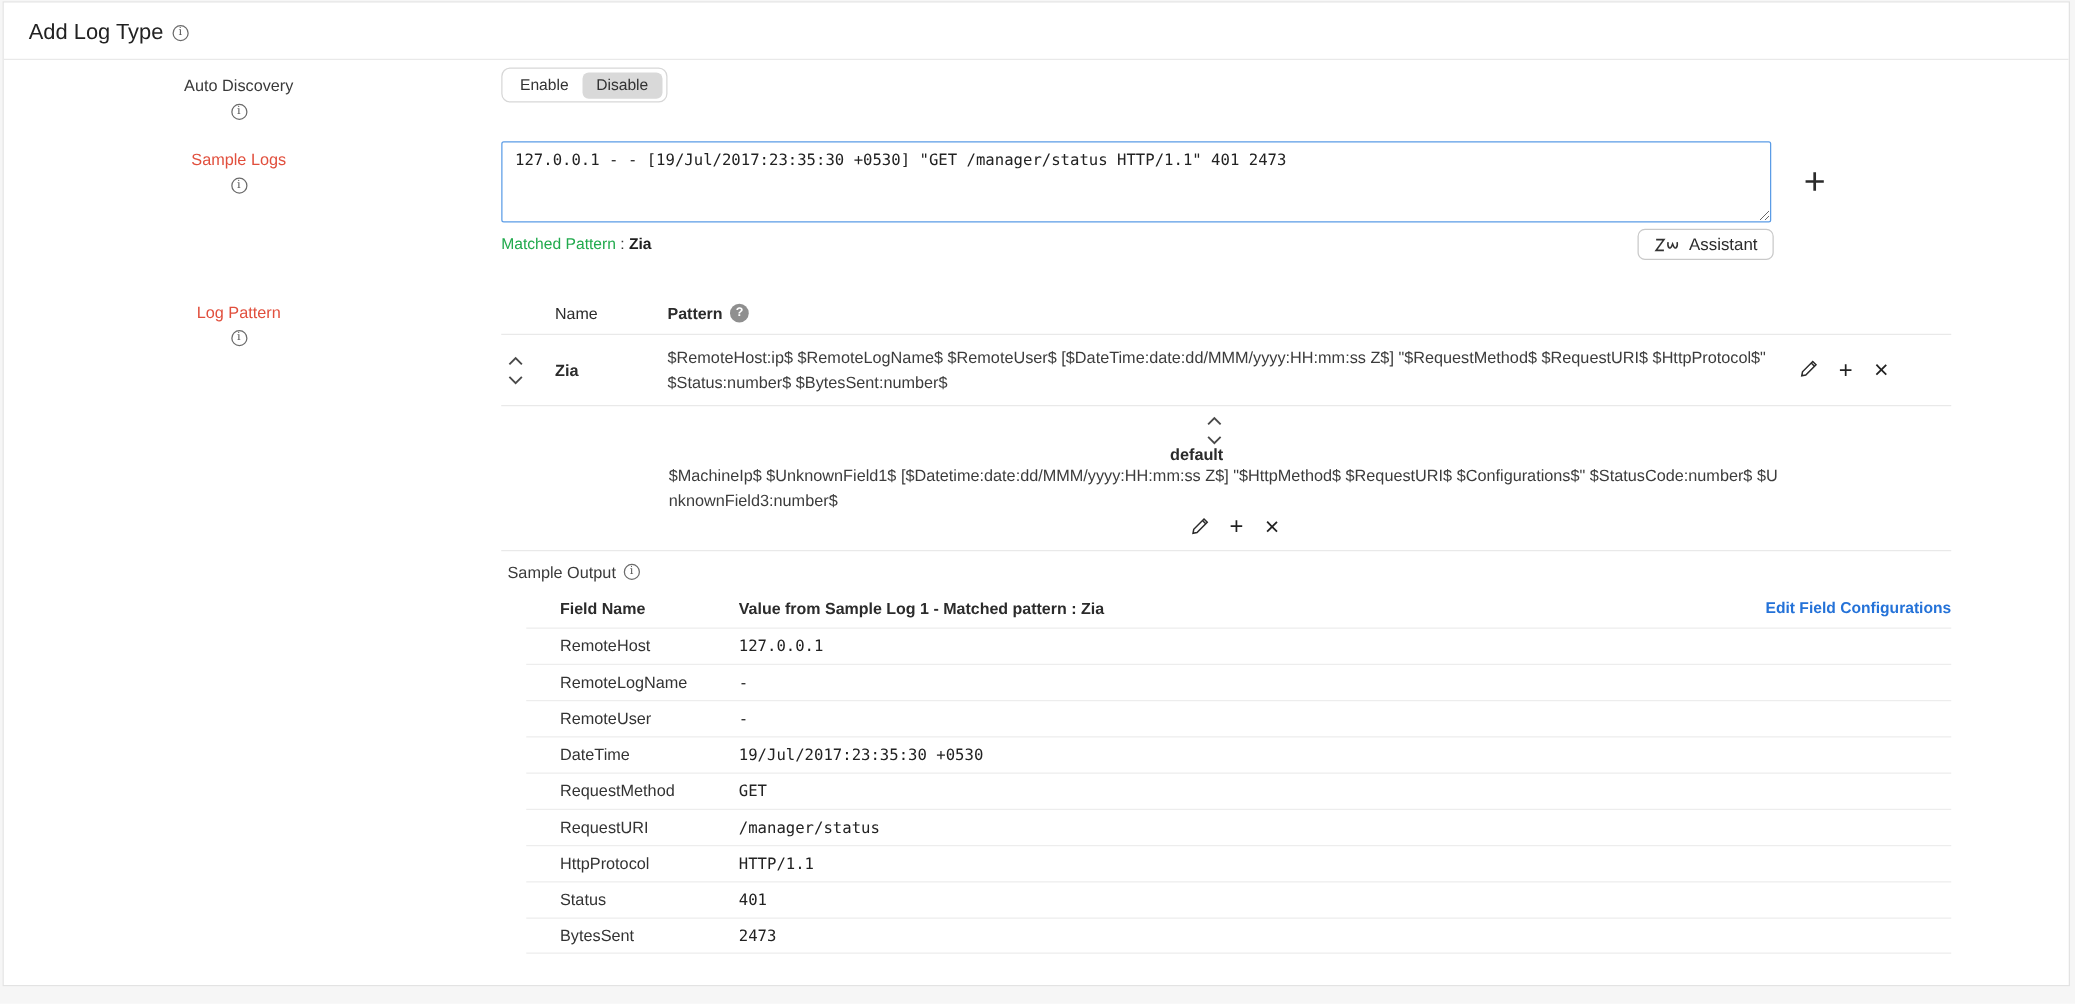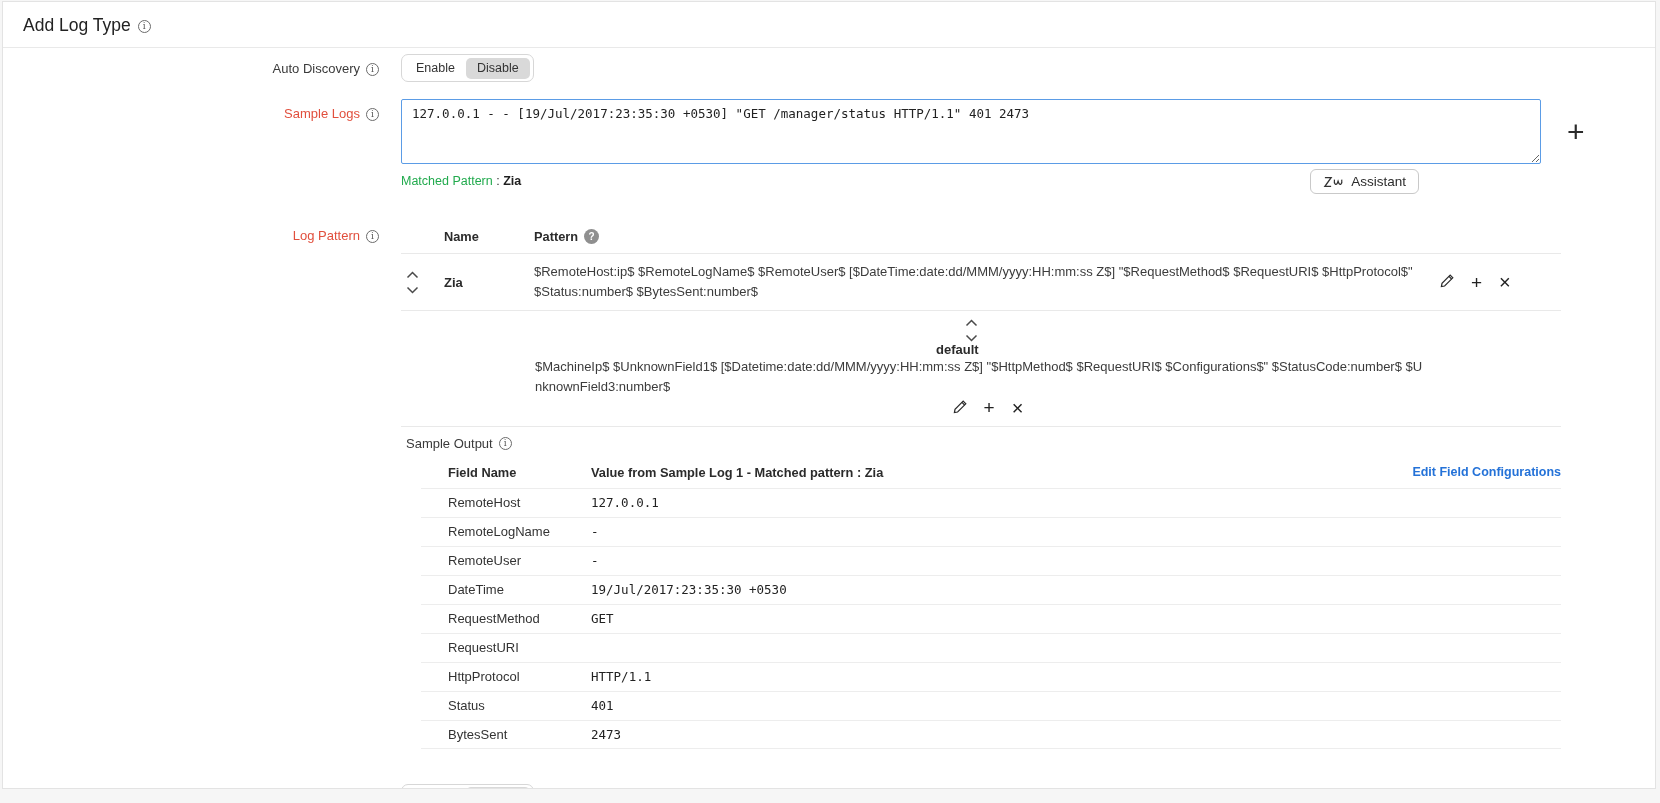--- a/index.html
+++ b/index.html
@@ -23,56 +23,56 @@
   .hdr .title{font-size:17.5px;color:#222;display:inline-flex;align-items:center;gap:7px;}
   .info{
     display:inline-flex;align-items:center;justify-content:center;
     width:13px;height:13px;border:1px solid #6b6b6b;border-radius:50%;
     font-family:"DejaVu Serif",serif;font-size:9px;line-height:1;color:#555;
     font-weight:400;flex:0 0 auto;margin-top:1px;
   }
   .frow{display:flex;align-items:flex-start;}
   .flabel{
     width:376px;text-align:right;padding-top:7px;color:#3a3a3a;
-    display:flex;justify-content:flex-end;align-items:center;gap:6px;font-size:13px;
+    display:flex;justify-content:flex-end;align-items:center;gap:6px;font-size:13px;flex-direction:column;
   }
   .flabel.red{color:var(--label-red);}
   .fcontrol{margin-left:22px;flex:1;}
   
   .toggle{
     display:inline-flex;align-items:center;border:1px solid #d7d7d7;border-radius:7px;
     padding:3px;background:#fff;height:28px;
   }
   .toggle .opt{
     padding:3px 11px;font-size:12.5px;color:#333;border-radius:5px;cursor:pointer;line-height:1.2;
   }
   .toggle .opt.sel{background:var(--toggle-bg);}
   
   .slog-line{display:flex;align-items:center;}
   textarea.slog{
-    width:1140px;height:65px;border:1px solid var(--border-blue);border-radius:2px;
+    width:1016px;height:65px;border:1px solid var(--border-blue);border-radius:2px;
     padding:5px 10px;font-family:"DejaVu Sans Mono","Liberation Mono",monospace;
     font-size:12.5px;color:#222;resize:both;outline:none;line-height:1.5;background:#fff;
   }
   .plus-big{margin-left:26px;font-size:30px;font-weight:300;color:#2b2b2b;cursor:pointer;line-height:1;}
   .under-slog{width:1018px;display:flex;justify-content:space-between;align-items:flex-start;margin-top:5px;}
   .matched{padding-top:5px;font-size:12.5px;}
   .matched .g{color:var(--green);}
   .matched .sep{color:#333;}
   .matched .b{color:#1f1f1f;font-weight:700;}
   .assist-btn{
     display:inline-flex;align-items:center;gap:7px;border:1px solid #c9c9c9;border-radius:6px;
     background:#fff;padding:4px 12px;font-size:13.5px;color:#2b2b2b;cursor:pointer;
     font-family:inherit;
     margin-left:24px;
   }
   
   .ptable{width:1160px;}
   .phead{display:flex;padding:5px 0 9px;}
-  .phead .c-name{margin-left:43px;width:90px;font-weight:700;font-size:12.8px;color:#2b2b2b;}
+  .phead .c-name{margin-left:43px;width:90px;font-weight:400;font-size:12.8px;color:#2b2b2b;}
   .phead .c-pat{display:flex;align-items:center;gap:6px;font-weight:700;font-size:12.8px;color:#2b2b2b;}
   .qbadge{
     width:15px;height:15px;border-radius:50%;background:#8f8f8f;color:#fff;
     display:inline-flex;align-items:center;justify-content:center;font-size:10px;font-weight:700;cursor:pointer;
   }
   .prow{display:flex;border-top:1px solid var(--line);padding:8px 0;}
   .prow:last-of-type{border-bottom:1px solid var(--line);flex-direction:column;}
   .c-chev{width:43px;display:flex;flex-direction:column;align-items:flex-start;justify-content:center;gap:7px;padding-left:5px;align-self:center;}
   .chev{cursor:pointer;display:block;line-height:0;}
   .c-rowname{width:90px;font-weight:700;color:#2b2b2b;align-self:center;font-size:13px;}
@@ -255,20 +255,21 @@
               <div class="c-v">19/Jul/2017:23:35:30 +0530</div>
             </div>
 
             <div class="orow">
               <div class="c-f">RequestMethod</div>
               <div class="c-v">GET</div>
             </div>
 
             <div class="orow">
               <div class="c-f">RequestURI</div>
+              <div class="c-v">/manager/status</div>
             </div>
 
             <div class="orow">
               <div class="c-f">HttpProtocol</div>
               <div class="c-v">HTTP/1.1</div>
             </div>
 
             <div class="orow">
               <div class="c-f">Status</div>
               <div class="c-v">401</div>

